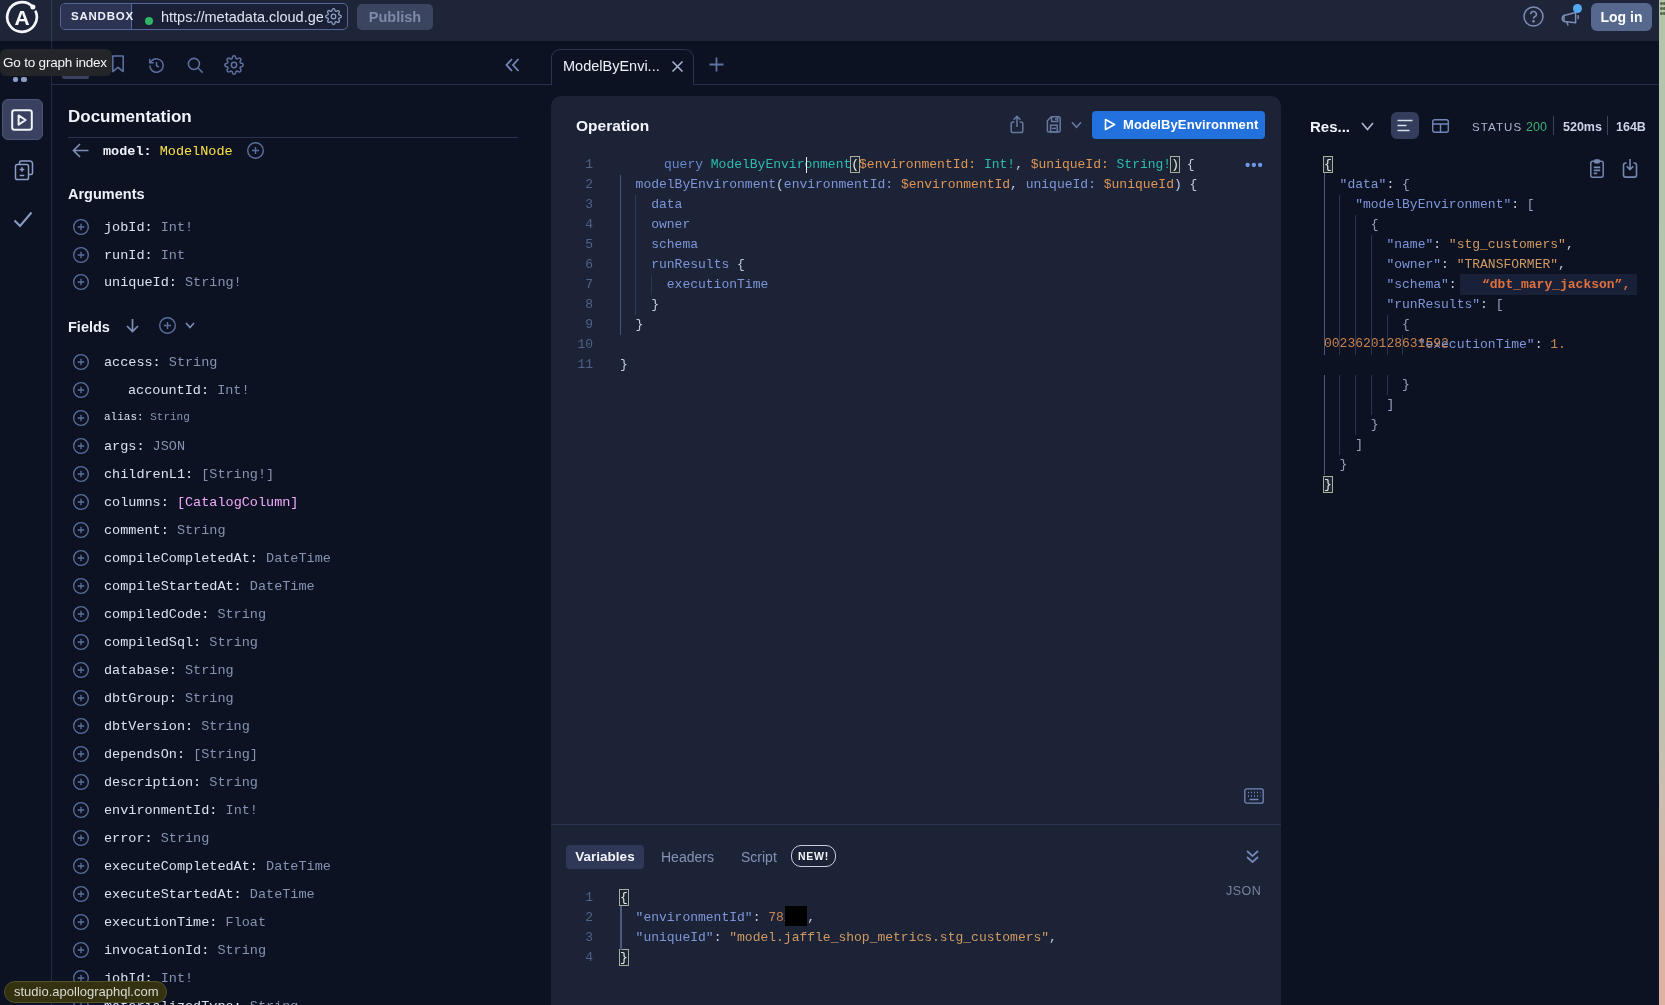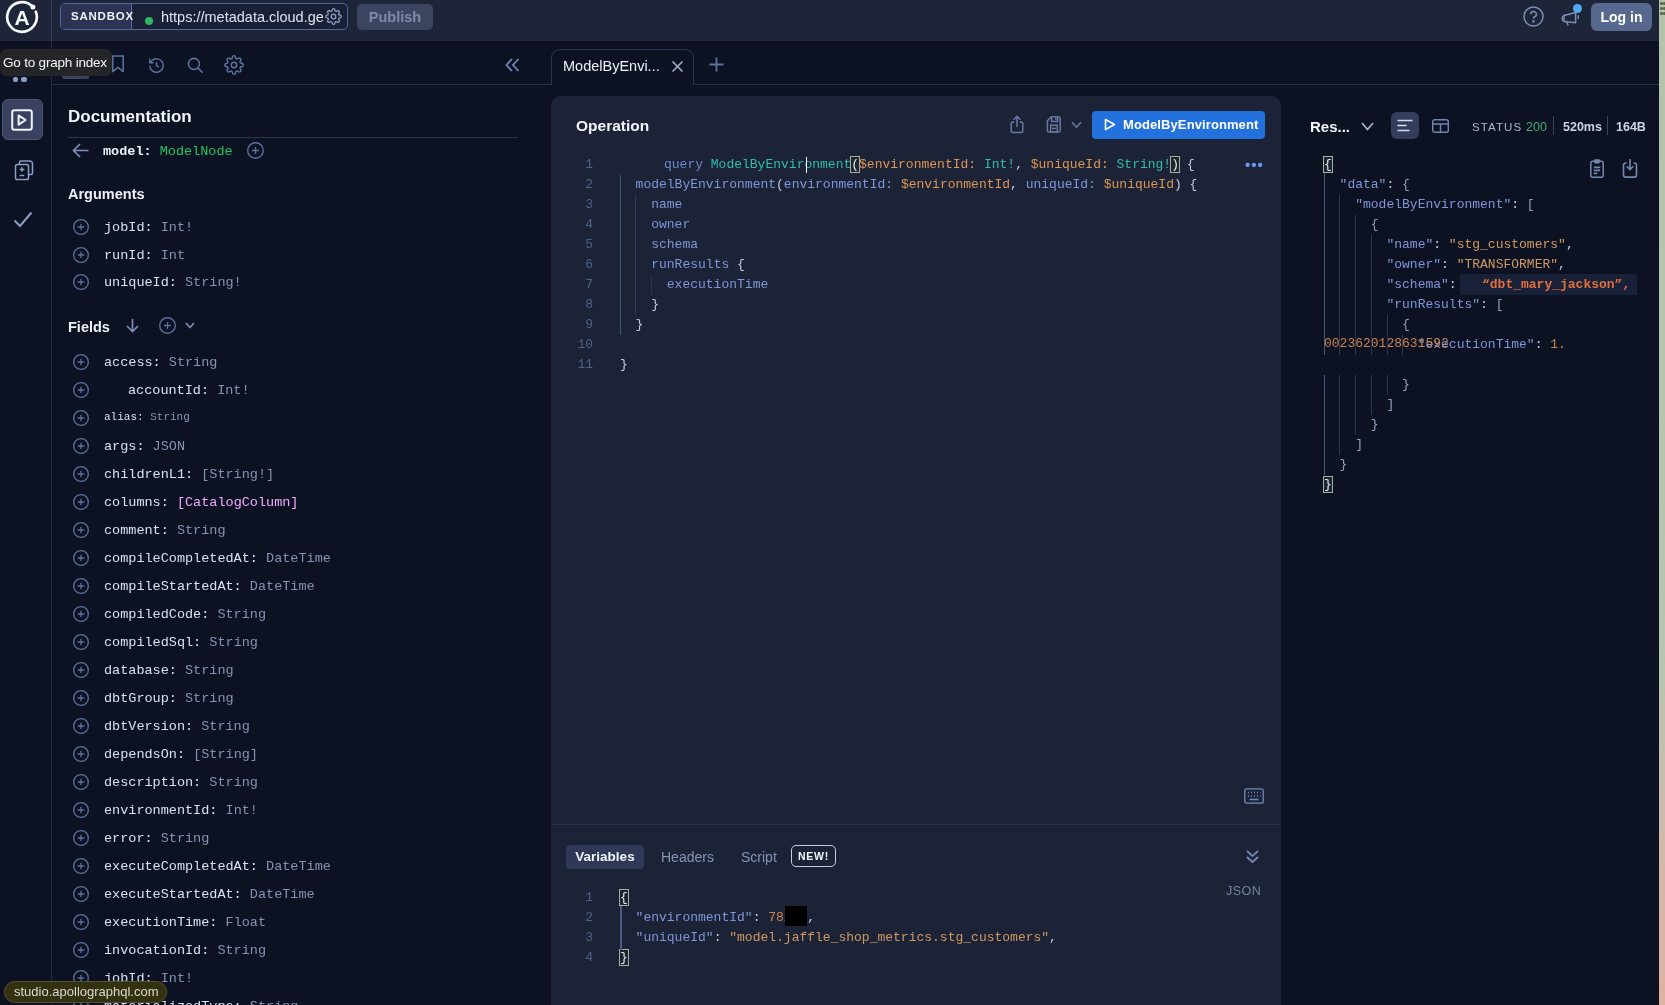--- a/index.html
+++ b/index.html
@@ -114,21 +114,21 @@
 
 <svg class="abs" style="left:13px;top:210px;" width="20" height="19" viewBox="0 0 20 19" fill="none" stroke="#8b9cc5" stroke-width="2">
     <path d="M1.5 10.5 L7 16 L18.5 2.5"></path>
   </svg>
 
 <div class="abs" style="left:68px;top:107px;color:#f1f4fa;font-size:17px;font-weight:bold;">Documentation</div>
 <div class="abs" style="left:68px;top:137px;width:450px;height:1px;background:#2a3352;"></div>
 <svg class="abs" style="left:72px;top:143px;" width="17" height="15" viewBox="0 0 17 15" fill="none" stroke="#7d8fb5" stroke-width="1.7">
     <path d="M8 1 L1.5 7.5 L8 14 M1.5 7.5 H16.5"></path>
   </svg>
-<div class="abs mono" style="left:103px;top:144px;font-size:13.5px;color:#eef1f8;font-weight:bold;">model: <span style="font-weight:normal;color:#22c55e;">ModelNode</span></div>
+<div class="abs mono" style="left:103px;top:144px;font-size:13.5px;color:#eef1f8;font-weight:bold;">model: <span style="font-weight:normal;color:#fde047;">ModelNode</span></div>
 <svg class="abs" style="left:247px;top:142px;" width="17" height="17" viewBox="0 0 17 17" fill="none" stroke="#5a6f9e" stroke-width="1.4">
     <circle cx="8.5" cy="8.5" r="7.8"></circle>
     <path d="M8.5 5 v7 M5 8.5 h7"></path>
   </svg>
 
 <div class="abs" style="left:68px;top:186px;color:#eef1f8;font-size:14.5px;font-weight:bold;">Arguments</div>
 
 <div class="abs" style="left:73px;top:219px;">
     <svg width="16" height="16" viewBox="0 0 17 17" fill="none" stroke="#5a6f9e" stroke-width="1.4">
       <circle cx="8.5" cy="8.5" r="7.8"></circle>
@@ -366,21 +366,21 @@
     <div class="ln" style="left:563px;top:215px;">4</div>
     <div class="ln" style="left:563px;top:235px;">5</div>
     <div class="ln" style="left:563px;top:255px;">6</div>
     <div class="ln" style="left:563px;top:275px;">7</div>
     <div class="ln" style="left:563px;top:295px;">8</div>
     <div class="ln" style="left:563px;top:315px;">9</div>
     <div class="ln" style="left:563px;top:335px;">10</div>
     <div class="ln" style="left:563px;top:355px;">11</div>
     <div class="cl" style="left:620px;top:155px;"><span class="kw">query </span><span class="ty">ModelByEnvironment</span><span class="op bx">(</span><span class="vr">$environmentId:</span><span class="op"> </span><span class="ty">Int!</span><span class="op">, </span><span class="vr">$uniqueId:</span><span class="op"> </span><span class="ty">String!</span><span class="op bx">)</span><span class="op"> {</span></div>
     <div class="cl" style="left:620px;top:175px;"><span class="op">  </span><span class="fld">modelByEnvironment</span><span class="op">(</span><span class="fld">environmentId:</span><span class="vr"> $environmentId</span><span class="op">, </span><span class="fld">uniqueId:</span><span class="vr"> $uniqueId</span><span class="op">) {</span></div>
-    <div class="cl" style="left:620px;top:195px;"><span class="op">    </span><span class="fld">name</span></div>
+    <div class="cl" style="left:620px;top:195px;"><span class="op">    </span><span class="fld">data</span></div>
     <div class="cl" style="left:620px;top:215px;"><span class="op">    </span><span class="fld">owner</span></div>
     <div class="cl" style="left:620px;top:235px;"><span class="op">    </span><span class="fld">schema</span></div>
     <div class="cl" style="left:620px;top:255px;"><span class="op">    </span><span class="fld">runResults</span><span class="op"> {</span></div>
     <div class="cl" style="left:620px;top:275px;"><span class="op">      </span><span class="fld">executionTime</span></div>
     <div class="cl" style="left:620px;top:295px;"><span class="op">    }</span></div>
     <div class="cl" style="left:620px;top:315px;"><span class="op">  }</span></div>
     <div class="cl" style="left:620px;top:355px;"><span class="op">}</span></div>
     <div class="abs" style="left:806.2px;top:157px;width:1px;height:16px;background:#eef1f6;"></div>
     <div class="abs" style="left:1245px;top:156px;color:#6f96e8;font-size:15px;font-weight:bold;letter-spacing:1px;">•••</div>
     <div class="abs" style="left:619.5px;top:175px;width:1.5px;height:160px;background:#44527e;"></div>
@@ -391,21 +391,21 @@
 <svg class="abs" style="left:1244px;top:788px;" width="20" height="16" viewBox="0 0 20 16" fill="none" stroke="#7287b8" stroke-width="1.3">
     <rect x="0.8" y="0.8" width="18.4" height="14.4" rx="2"></rect>
     <path d="M4 4.5 h1 M7 4.5 h1 M10 4.5 h1 M13 4.5 h1 M16 4.5 h0.5 M4 8 h1 M7 8 h1 M10 8 h1 M13 8 h1 M16 8 h0.5 M5.5 11.5 h9"></path>
   </svg>
 
 <div class="abs" style="left:551px;top:824px;width:730px;height:1px;background:#2b3250;"></div>
 
 <div class="abs" style="left:566px;top:845px;width:78px;height:24px;background:#2f3857;border-radius:4px;color:#f3f5fa;font-size:13.5px;font-weight:bold;text-align:center;line-height:24px;">Variables</div>
 <div class="abs" style="left:661px;top:849px;color:#8593b5;font-size:14px;">Headers</div>
 <div class="abs" style="left:741px;top:849px;color:#8593b5;font-size:14px;">Script</div>
-<div class="abs" style="left:791px;top:845px;width:45px;height:22px;border:1px solid #c6cede;border-radius:5px;color:#f3f5fa;font-size:10.5px;font-weight:bold;text-align:center;line-height:21px;letter-spacing:0.8px;">NEW!</div>
+<div class="abs" style="left:791px;top:845px;width:45px;height:22px;border:1px solid #c6cede;border-radius:10px;color:#f3f5fa;font-size:10.5px;font-weight:bold;text-align:center;line-height:21px;letter-spacing:0.8px;">NEW!</div>
 <svg class="abs" style="left:1245px;top:849px;" width="15" height="16" viewBox="0 0 15 16" fill="none" stroke="#7287b8" stroke-width="1.7">
     <path d="M2 2 L7.5 7 L13 2"></path>
     <path d="M2 8 L7.5 13 L13 8"></path>
   </svg>
 <div class="abs" style="left:1226px;top:884px;color:#76839f;font-size:12.5px;letter-spacing:0.5px;">JSON</div>
 
 <div id="varcode">
     <div class="ln" style="left:563px;top:888px;">1</div>
     <div class="ln" style="left:563px;top:908px;">2</div>
     <div class="ln" style="left:563px;top:928px;">3</div>

